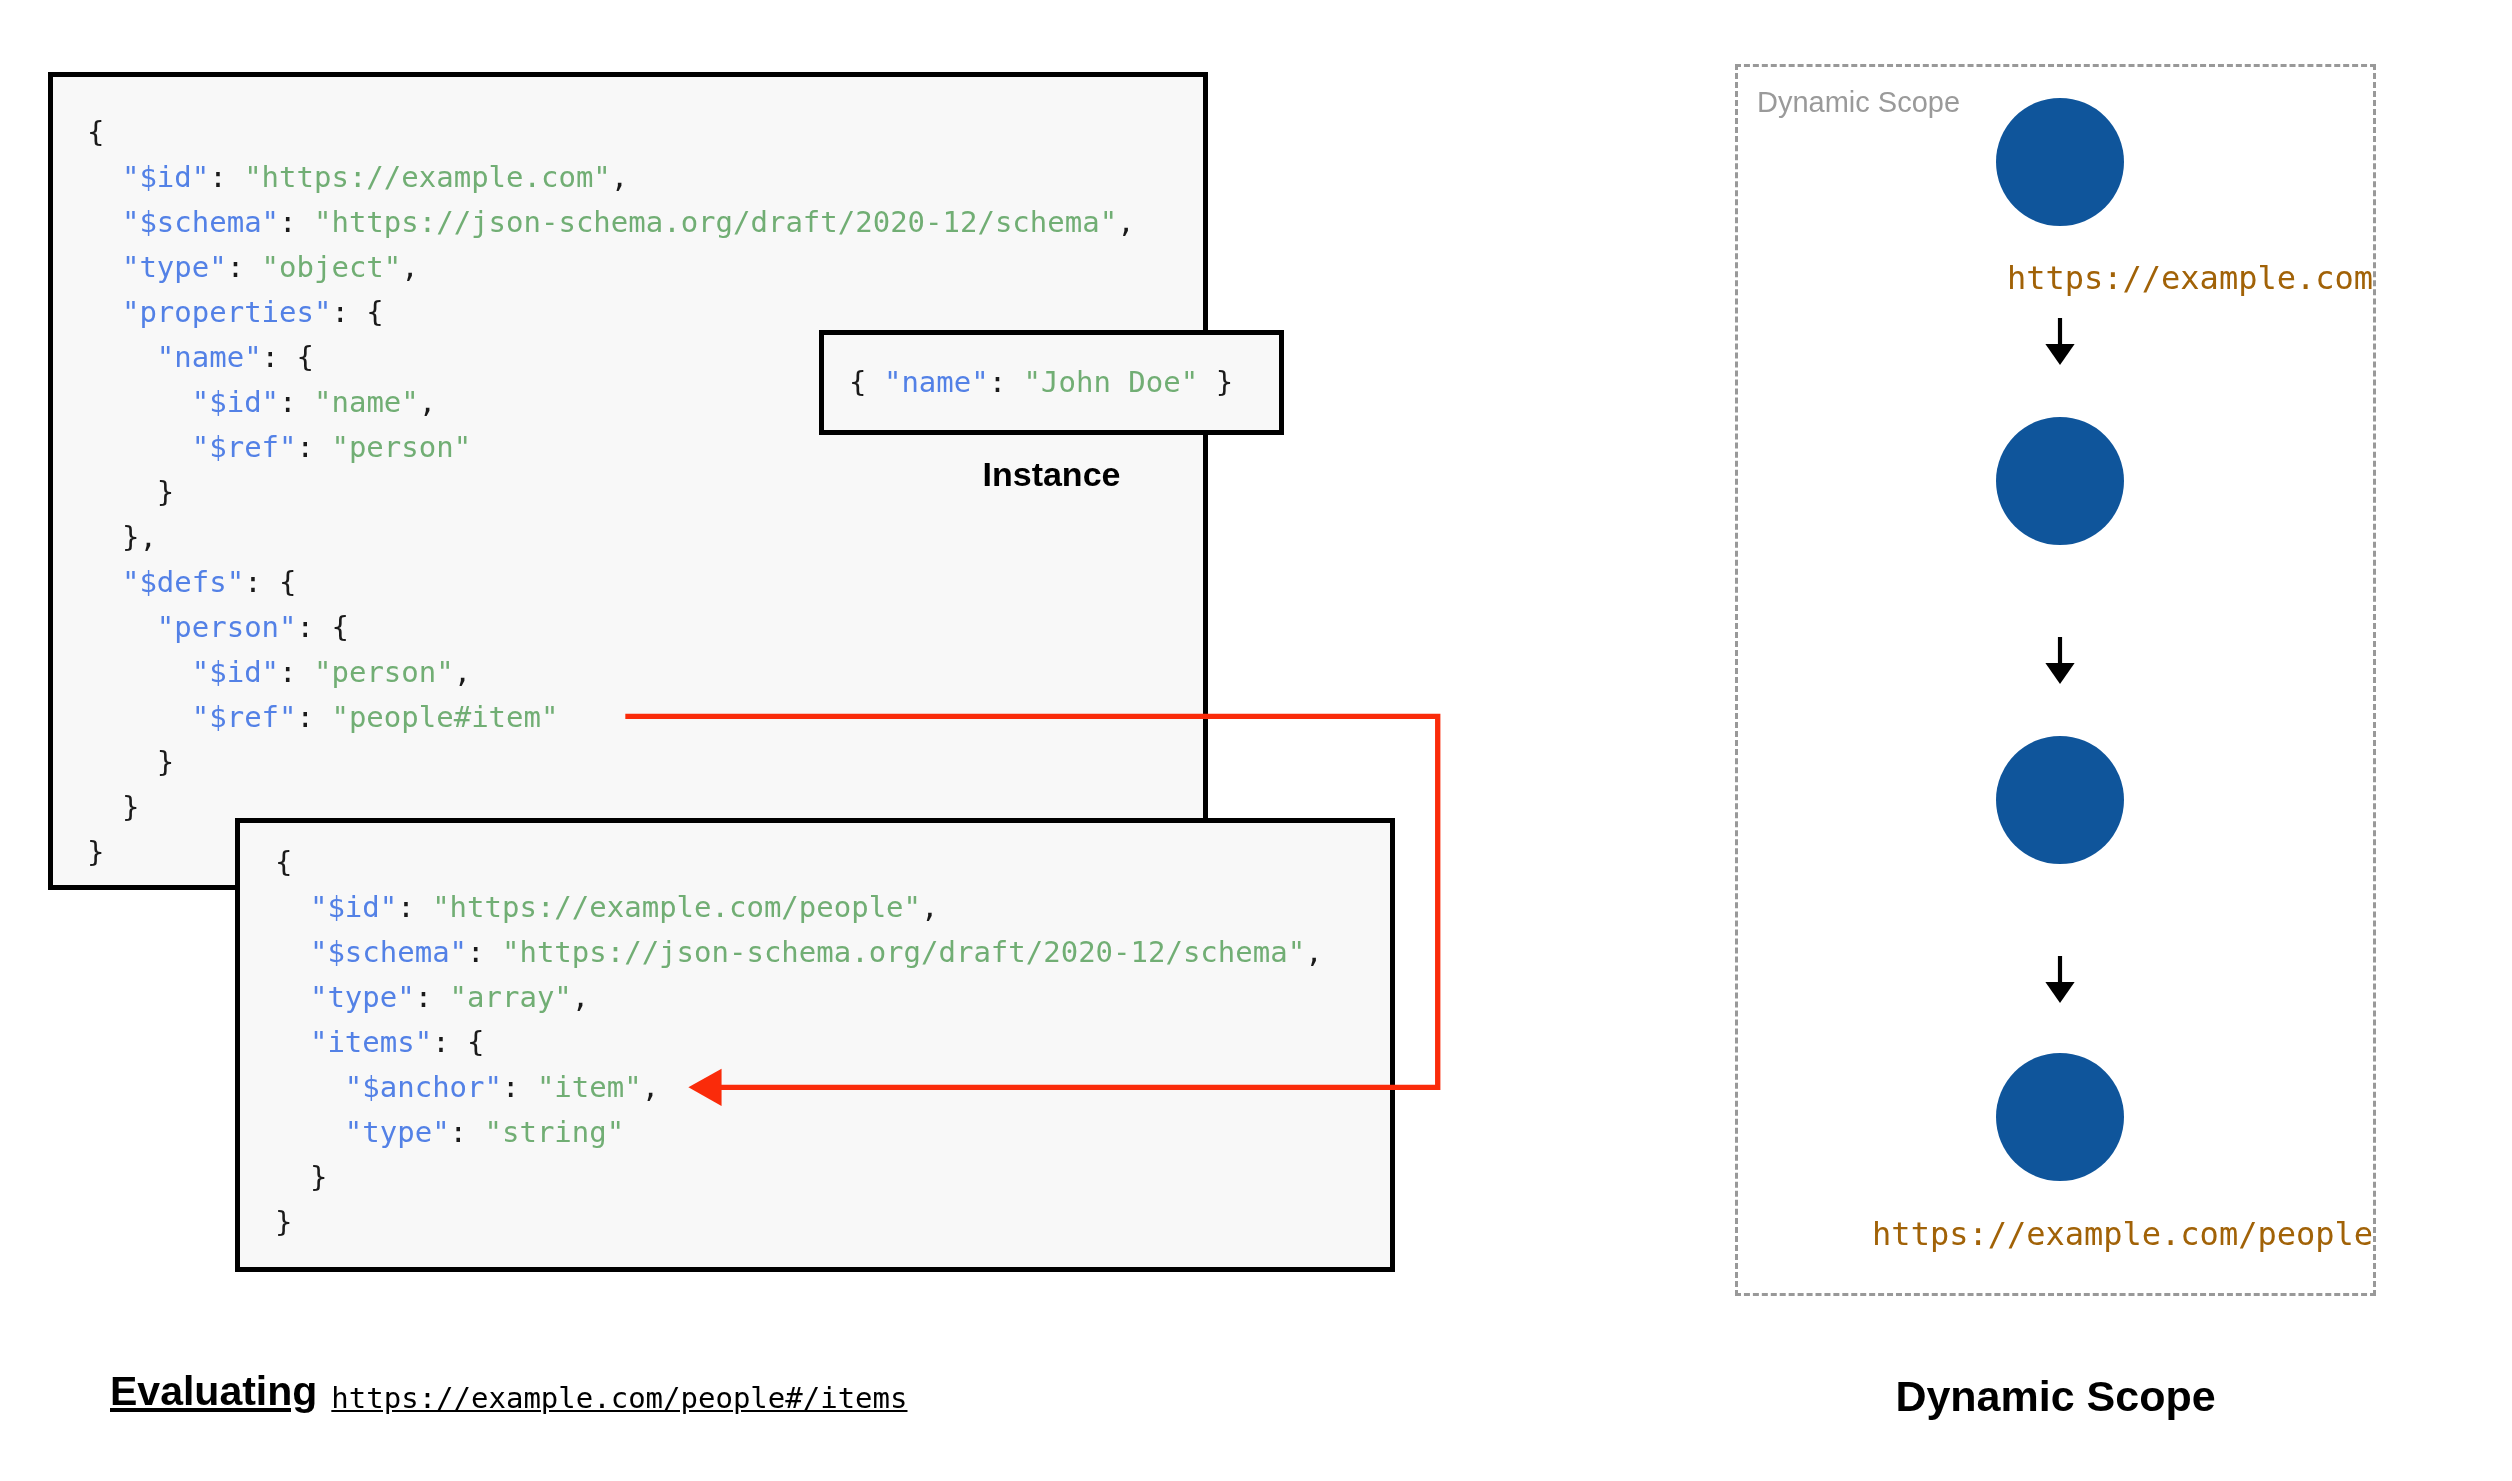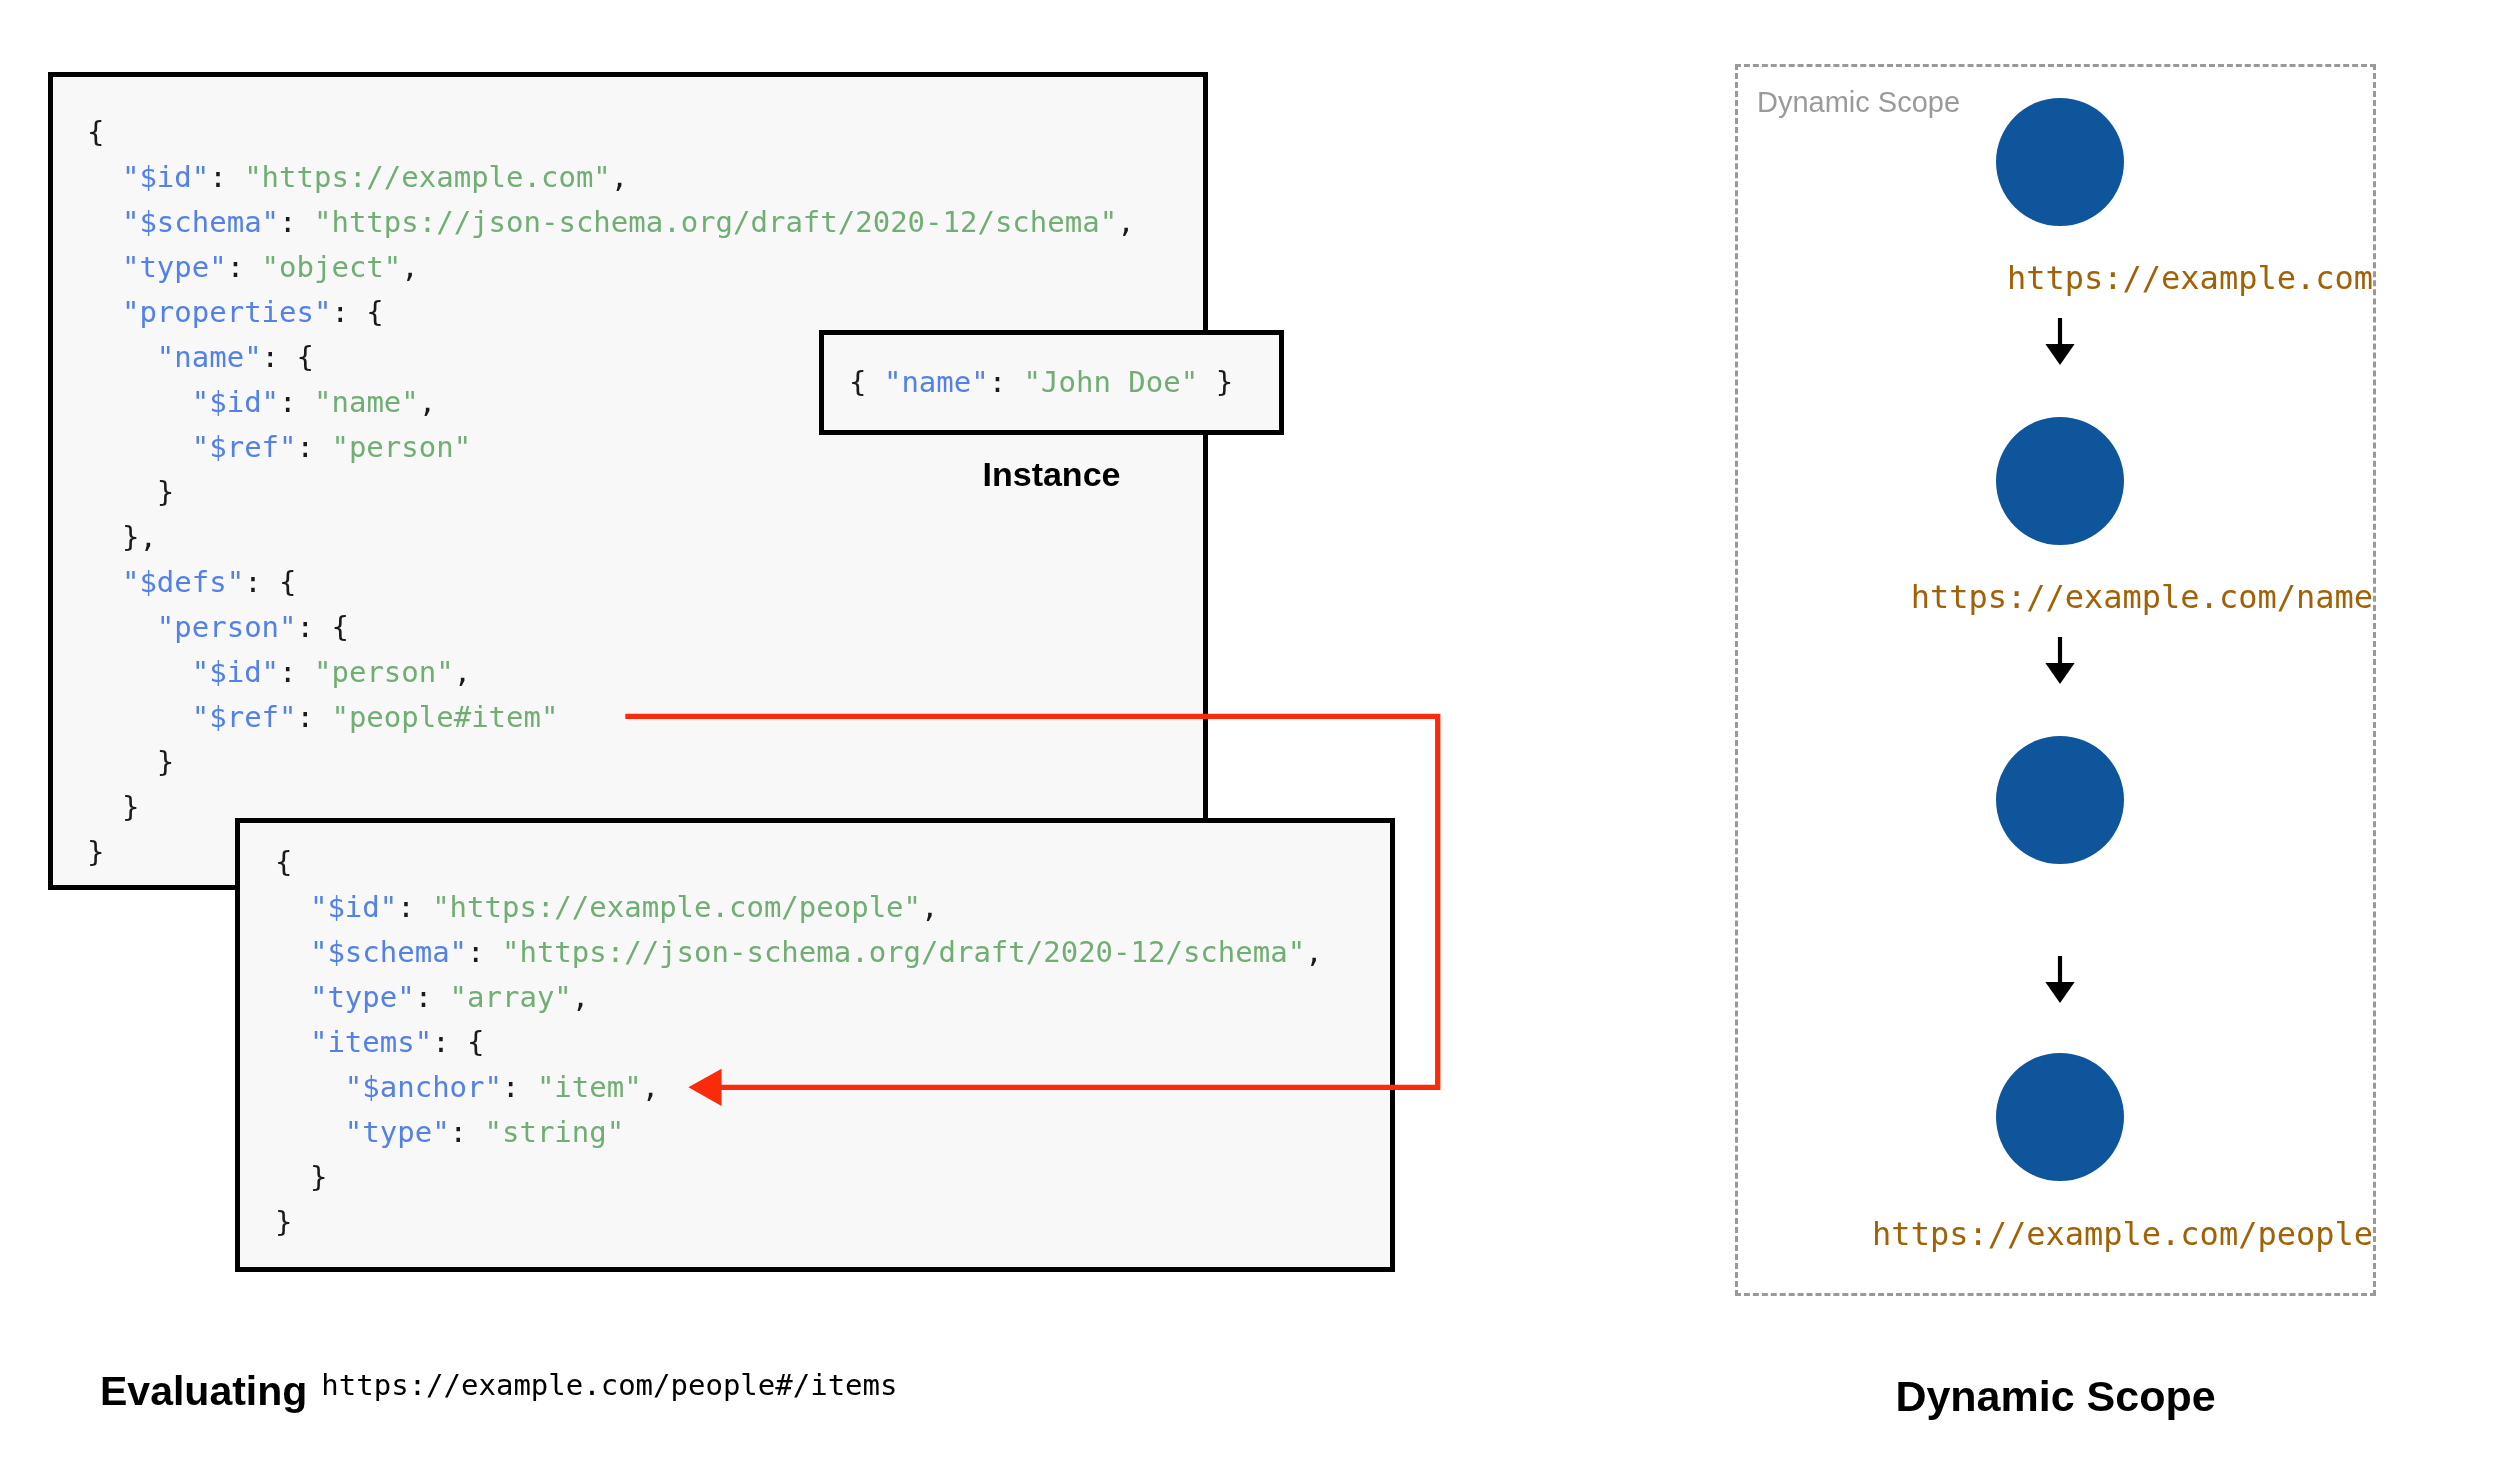--- a/index.html
+++ b/index.html
@@ -23,21 +23,21 @@
   
   #scope-panel{left:1735px;top:64px;width:641px;height:1232px;border:3.7px dashed #999;
     box-sizing:border-box;background:#fff;}
   #scope-title{position:absolute;left:19px;top:19px;font-size:29px;color:#9a9a9a;}
   .node-circle{position:absolute;left:258px;width:128px;height:128px;border-radius:50%;
     background:#0f559b;}
   .node-url{position:absolute;left:0;width:100%;text-align:right;
     font-family:"DejaVu Sans Mono",monospace;font-size:32px;line-height:41px;color:#a16207;}
   .down-arrow{position:absolute;left:306px;width:32px;height:47px;}
   
-  #caption-left{left:100px;top:1368px;display:flex;align-items:flex-start;gap:14px;}
+  #caption-left{left:110px;top:1368px;display:flex;align-items:flex-end;gap:14px;text-decoration:underline;}
   #caption-left .bold{font-size:41px;font-weight:bold;color:#000;}
   #caption-left .mono{font-family:"DejaVu Sans Mono",monospace;font-size:29px;color:#000;}
   #caption-right{left:1735px;top:1372px;width:641px;text-align:center;
     font-size:43px;font-weight:bold;color:#000;}
   #ref-arrow-overlay{position:absolute;left:0;top:0;pointer-events:none;}
 </style>
 </head>
 <body>
 
 <div id="box1" class="codebox">
@@ -58,21 +58,20 @@
 
   <div class="node-circle" style="top:30.5px"></div>
   <div class="node-url" style="top:191px">https://example.com</div>
 
   <svg class="down-arrow" style="top:251px" viewBox="0 0 60 90">
     <line x1="30" y1="0" x2="30" y2="56" stroke="#000" stroke-width="8"></line>
     <polygon points="30,90 2,50 58,50" fill="#000"></polygon>
   </svg>
 
   <div class="node-circle" style="top:350px"></div>
-  <div class="node-url" style="top:510px">https://example.com/name</div>
 
   <svg class="down-arrow" style="top:570px" viewBox="0 0 60 90">
     <line x1="30" y1="0" x2="30" y2="56" stroke="#000" stroke-width="8"></line>
     <polygon points="30,90 2,50 58,50" fill="#000"></polygon>
   </svg>
 
   <div class="node-circle" style="top:669px"></div>
 
   <svg class="down-arrow" style="top:889px" viewBox="0 0 60 90">
     <line x1="30" y1="0" x2="30" y2="56" stroke="#000" stroke-width="8"></line>

